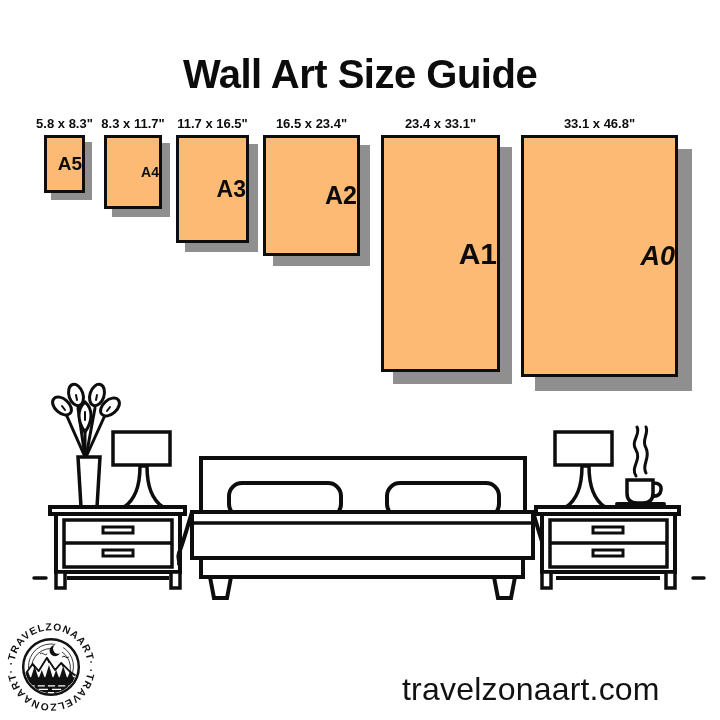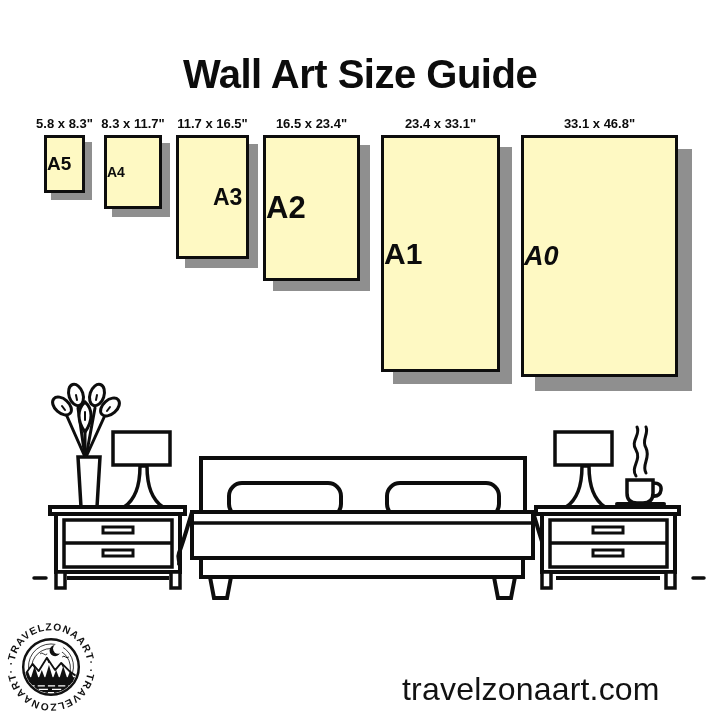--- a/index.html
+++ b/index.html
@@ -10,23 +10,23 @@
   .page-title{
     position:absolute;top:28px;left:0;width:720px;text-align:center;
     font-size:40px;font-weight:bold;letter-spacing:-0.5px;color:#0c0c0c;margin-top:24px;
   }
   .size-item{position:absolute;top:116px;}
   .size-dim-label{
     position:absolute;top:0;left:50%;transform:translateX(-50%);
     white-space:nowrap;font-size:13px;font-weight:bold;color:#0c0c0c;
   }
   .size-box{
-    position:absolute;top:19px;left:0;right:0;background:#fef9c3;
+    position:absolute;top:19px;left:0;right:0;background:#fdba74;
     border:3px solid #0d0d0d;box-sizing:border-box;
-    display:flex;align-items:center;justify-content:flex-start;
+    display:flex;align-items:center;justify-content:flex-end;
     font-weight:bold;color:#0c0c0c;
   }
   .bedroom-svg{position:absolute;left:0;top:380px;}
   .logo-svg{position:absolute;left:5px;top:621px;}
   .website{
     position:absolute;left:402px;top:671px;font-size:32px;font-weight:normal;
     letter-spacing:0.2px;color:#121212;white-space:nowrap;
   }
   svg *{vector-effect:none;}
 </style>
@@ -42,27 +42,27 @@
   </div>
 </div>
 <div class="size-item" style="left:104px;width:58px;">
   <div class="size-dim-label">8.3 x 11.7"</div>
   <div class="size-box" style="height:74px;font-size:14px;box-shadow:8px 8px 0 #8f8f8f;">
     <span>A4</span>
   </div>
 </div>
 <div class="size-item" style="left:176px;width:73px;">
   <div class="size-dim-label">11.7 x 16.5"</div>
-  <div class="size-box" style="height:124px;font-size:23px;box-shadow:9px 9px 0 #8f8f8f;padding-left:34px;">
+  <div class="size-box" style="height:108px;font-size:23px;box-shadow:9px 9px 0 #8f8f8f;padding-left:34px;">
     <span>A3</span>
   </div>
 </div>
 <div class="size-item" style="left:263px;width:97px;">
   <div class="size-dim-label">16.5 x 23.4"</div>
-  <div class="size-box" style="height:146px;font-size:31px;box-shadow:10px 10px 0 #8f8f8f;">
+  <div class="size-box" style="height:121px;font-size:25px;box-shadow:10px 10px 0 #8f8f8f;">
     <span>A2</span>
   </div>
 </div>
 <div class="size-item" style="left:381px;width:119px;">
   <div class="size-dim-label">23.4 x 33.1"</div>
   <div class="size-box" style="height:237px;font-size:30px;box-shadow:12px 12px 0 #8f8f8f;">
     <span>A1</span>
   </div>
 </div>
 <div class="size-item" style="left:521px;width:157px;">

